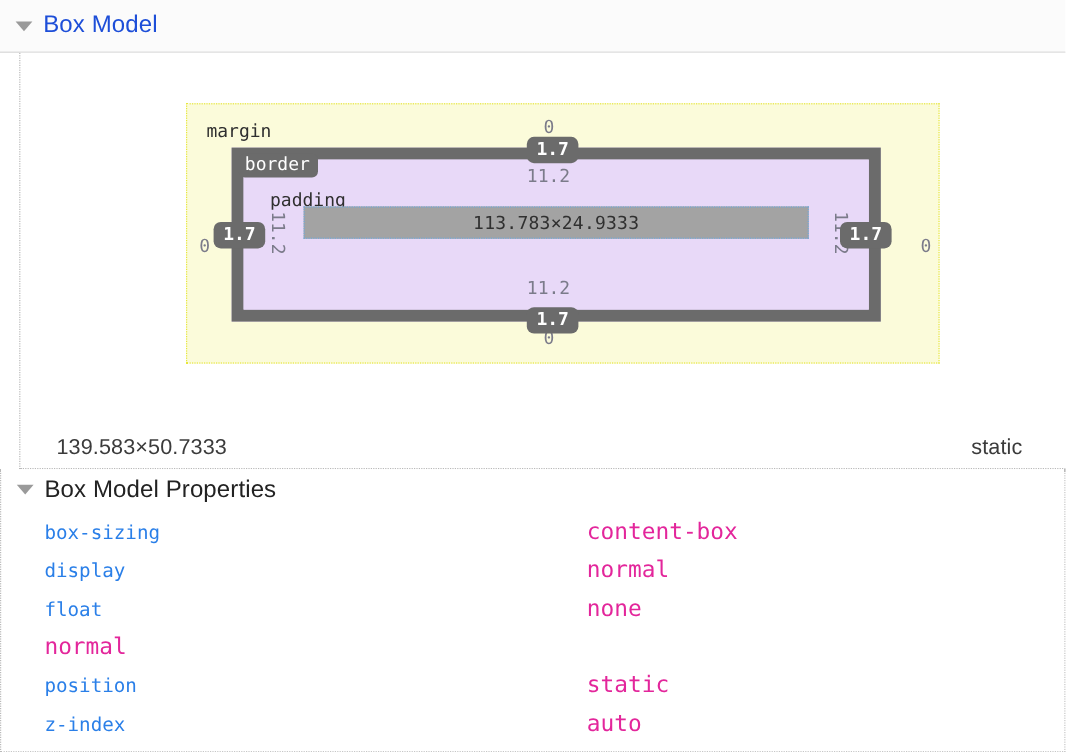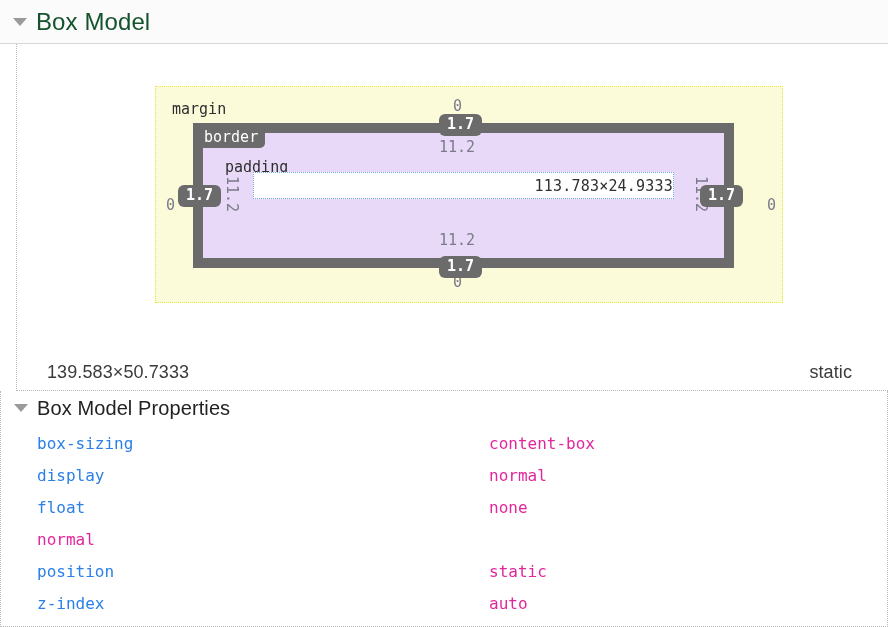--- a/index.html
+++ b/index.html
@@ -35,22 +35,22 @@
   }
   .twisty {
     width: 0; height: 0;
     border-left: 7px solid transparent;
     border-right: 7px solid transparent;
     border-top: 8px solid #9a9a9a;
     margin-right: 9px;
     flex: 0 0 auto;
   }
   .panel-header-title {
-    font-size: 24px;
-    color: #14532d;
+    font-size: 20px;
+    color: #1d4ed8;
     letter-spacing: 0.1px;
   }
 
   
   .boxmodel-region {
     position: absolute;
     left: 16px; top: 44px;
     width: 888px;
     height: 347px;
     border: 1px dotted #b9b9b9;
@@ -85,25 +85,25 @@
     right: 0; bottom: 0;
     box-sizing: border-box;
     background: #e8d9f8;
   }
   .bm-content {
     position: absolute;
     left: 50px; top: 39px;
     width: 421px;
     height: 27px;
     box-sizing: border-box;
-    background: #ffffff;
+    background: #a3a3a3;
     border: 1px dotted #6fa8dc;
     display: flex;
     align-items: center;
-    justify-content: flex-end;
+    justify-content: center;
   }
   .bm-content-size {
     font-family: "DejaVu Sans Mono", monospace;
     font-size: 15px;
     color: #303030;
     letter-spacing: 0.2px;
   }
 
   
   .lbl {
@@ -230,21 +230,21 @@
   .prop-name {
     font-family: "DejaVu Sans Mono", monospace;
     font-size: 16px;
     color: #2a7fe8;
     width: 452px;
     flex: 0 0 452px;
     white-space: nowrap;
   }
   .prop-value {
     font-family: "DejaVu Sans Mono", monospace;
-    font-size: 16px;
+    font-size: 19px;
     color: #e3269b;
     white-space: nowrap;
   }
 </style>
 </head>
 <body>
 
 <div class="page">
 
   <div class="panel-header">

